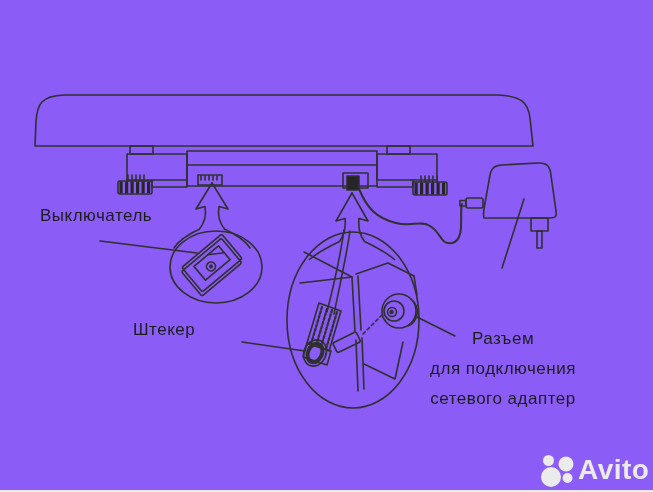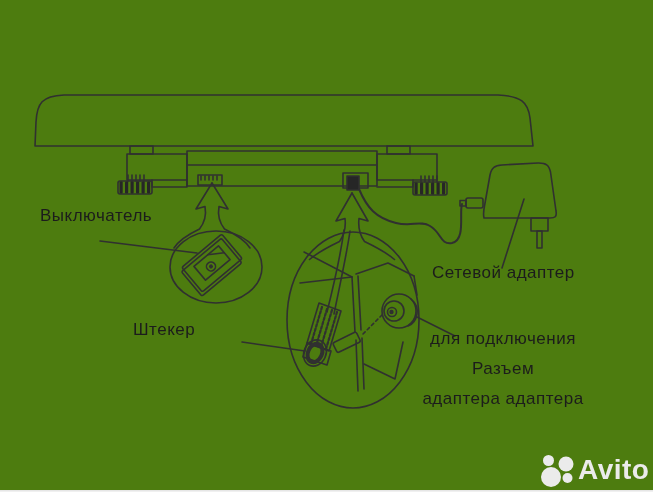--- a/index.html
+++ b/index.html
@@ -1,16 +1,16 @@
 <!DOCTYPE html>
 <html><head>
 <meta charset="utf-8">
 <style>
   html,body{margin:0;padding:0;background:#fff;}
-  .stage{position:relative;width:653px;height:492px;background:#4d7c0f;overflow:hidden;
+  .stage{position:relative;width:653px;height:492px;background:#8b5cf6;overflow:hidden;
          font-family:"Liberation Sans",sans-serif;}
   .stage svg{position:absolute;left:0;top:0;}
   .lbl{position:absolute;color:#1c1c1c;font-size:17px;letter-spacing:.5px;white-space:nowrap;}
   .lbl-switch{left:40px;top:206px;}
   .lbl-plug{left:133px;top:320px;}
   .lbl-adapter{left:432px;top:263px;}
   .lbl-connector{left:415px;top:324px;width:176px;text-align:center;line-height:30px;}
   .lbl-connector div{white-space:nowrap;}
   .wm{position:absolute;left:540px;top:452px;width:110px;height:38px;color:#ebebeb;}
   .wm-text{position:absolute;left:38px;top:2px;font-size:28px;font-weight:bold;
@@ -161,25 +161,24 @@
     <g fill="#ebebeb">
       <circle cx="551" cy="477" r="10"></circle>
       <circle cx="548.5" cy="460.5" r="5.5"></circle>
       <circle cx="566" cy="464" r="7.5"></circle>
       <circle cx="567.5" cy="478" r="5"></circle>
     </g>
   </svg>
 
   <div class="lbl lbl-switch">Выключатель</div>
   <div class="lbl lbl-plug">Штекер</div>
-  <div class="lbl lbl-adapter">Сетевой адаптер</div>
   <div class="lbl lbl-connector">
+    <div>Разъем</div>
     <div>для подключения</div>
-    <div>Разъем</div>
-    <div>адаптера адаптера</div>
+    <div>сетевого адаптер</div>
   </div>
 
   <div class="wm">
     <span class="wm-text">Avito</span>
   </div>
 
   <div class="bottom-edge"></div>
 </div>
 
 </body></html>

